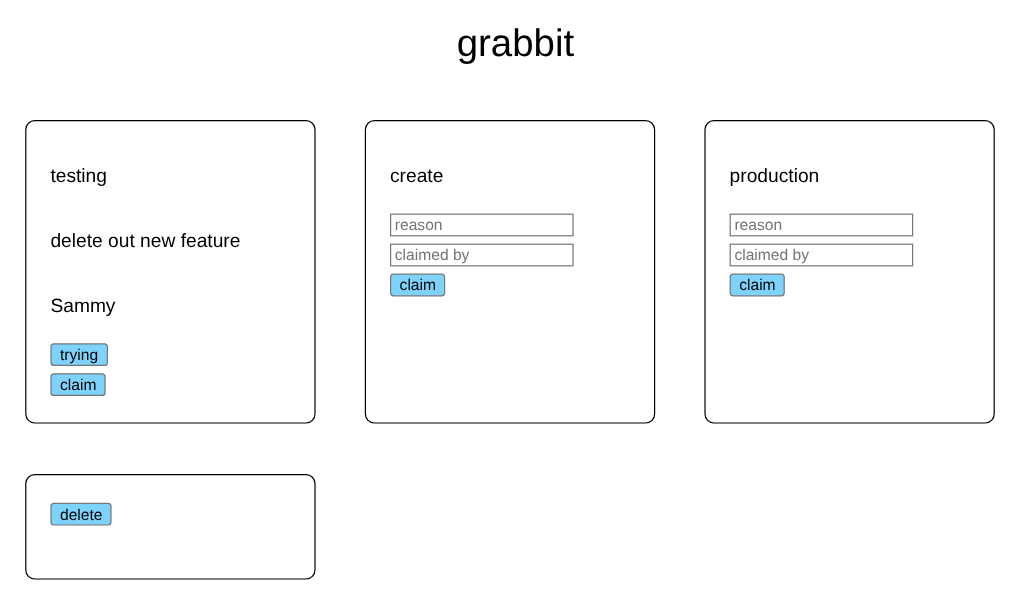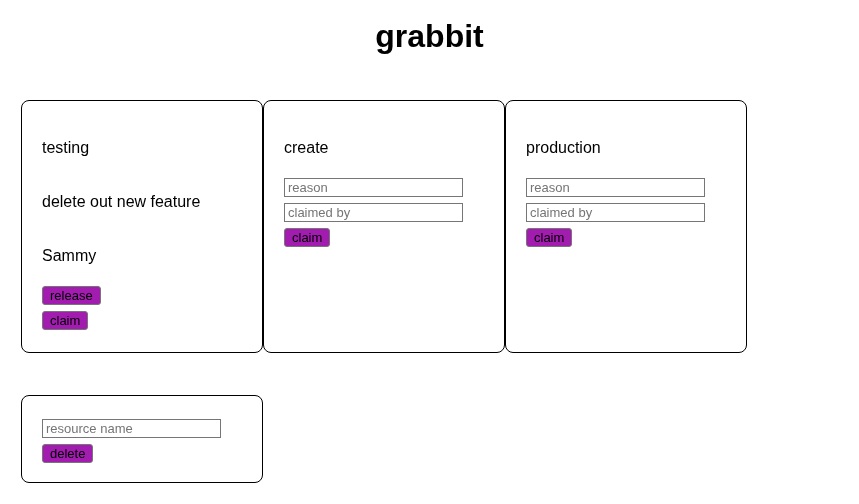--- a/index.html
+++ b/index.html
@@ -8,27 +8,28 @@
     padding: 0;
     width: 859px;
     height: 504px;
     background: #ffffff;
     color: #000000;
     font-family: "Liberation Sans", sans-serif;
     overflow: hidden;
   }
   .app-title {
     font-size: 32px;
-    font-weight: bold;
+    font-weight: normal;
     line-height: 37px;
     text-align: center;
     margin: 18px 0 0 0;
   }
   .cards-row {
     display: flex;
+    gap: 41px;
     margin: 45px 0 0 21px;
   }
   .card {
     width: 242px;
     height: 253px;
     border: 1px solid #000000;
     border-radius: 8px;
     padding: 20px;
     background: #ffffff;
     display: flex;
@@ -39,59 +40,59 @@
     height: 88px;
     margin: 42px 0 0 21px;
   }
   .card p {
     font-size: 16px;
     line-height: 18px;
     margin: 18px 0;
   }
   .field {
     display: block;
-    width: 179px;
+    width: 153px;
     height: 19px;
     margin: 3px 0;
     padding: 1px 3px;
     border: 1px solid #767676;
     border-radius: 0;
     font-family: inherit;
     font-size: 13px;
     color: #000000;
     background: #ffffff;
   }
   .field::placeholder { color: #757575; opacity: 1; }
   .btn-wrap { margin: 3px 0; }
   .btn {
     display: inline-block;
     font-family: inherit;
     font-size: 13px;
     line-height: 15px;
     padding: 1px 7px;
     color: #000000;
-    background: #a21caf;
+    background: #7dd3fc;
     border: 1px solid #767676;
     border-radius: 3px;
     cursor: pointer;
   }
 </style>
 </head>
 <body>
 
 <h1 class="app-title">grabbit</h1>
 
 <div class="cards-row">
 
   <div class="card">
     <p>testing</p>
     <p>delete out new feature</p>
     <p>Sammy</p>
     <div class="btn-wrap">
-      <button class="btn">release</button>
+      <button class="btn">trying</button>
     </div>
     <div class="btn-wrap">
       <button class="btn">claim</button>
     </div>
   </div>
 
   <div class="card">
     <p>create</p>
     <input class="field" type="text" placeholder="reason" style="">
     <input class="field" type="text" placeholder="claimed by" style="">
@@ -105,17 +106,16 @@
     <input class="field" type="text" placeholder="reason" style="">
     <input class="field" type="text" placeholder="claimed by" style="">
     <div class="btn-wrap">
       <button class="btn">claim</button>
     </div>
   </div>
 
 </div>
 
 <div class="card create-card">
-  <input class="field" type="text" placeholder="resource name" style="">
   <div class="btn-wrap">
     <button class="btn">delete</button>
   </div>
 </div>
 
 </body></html>

